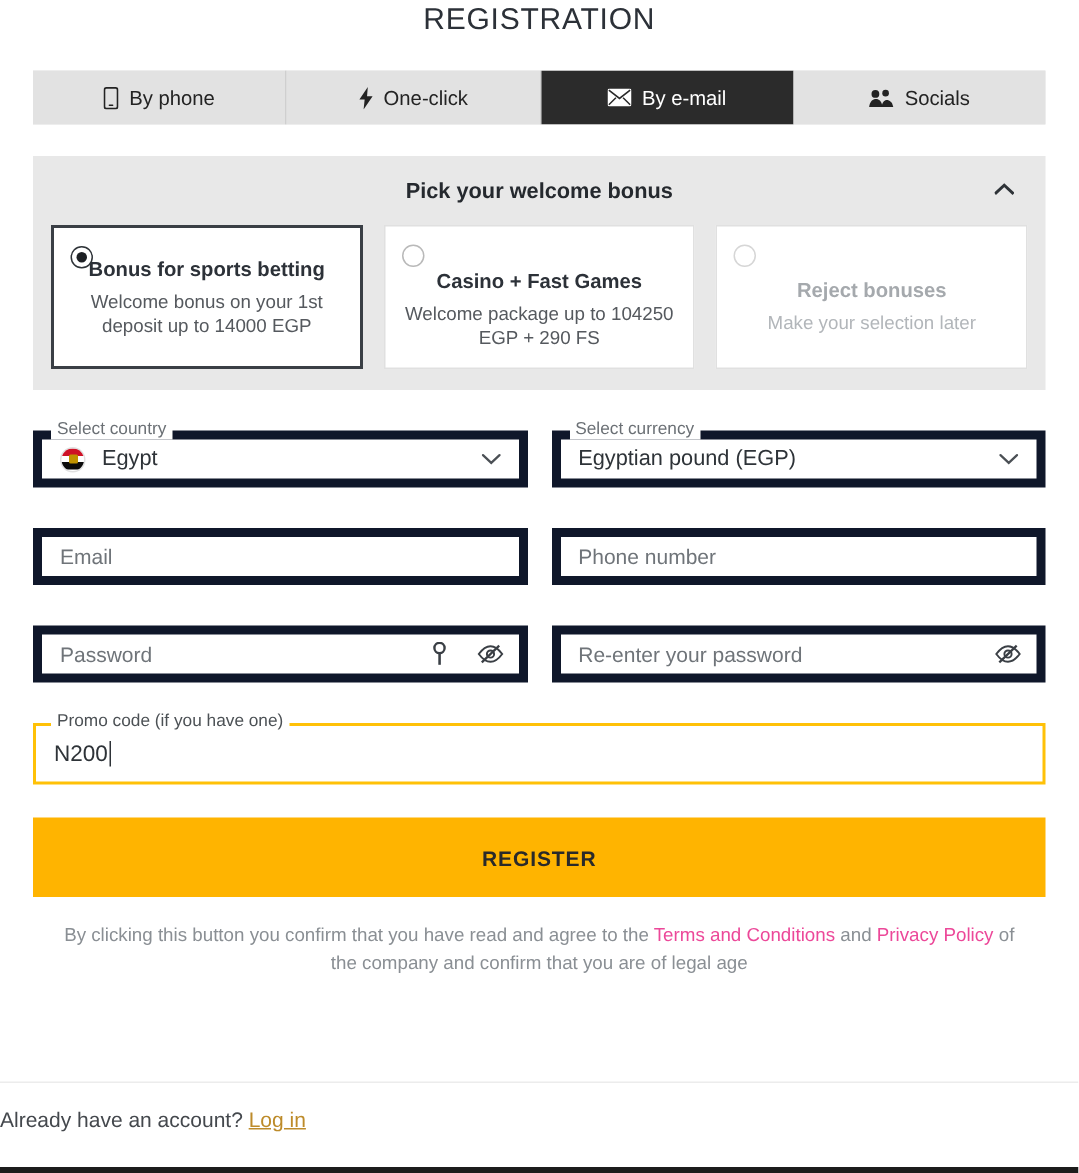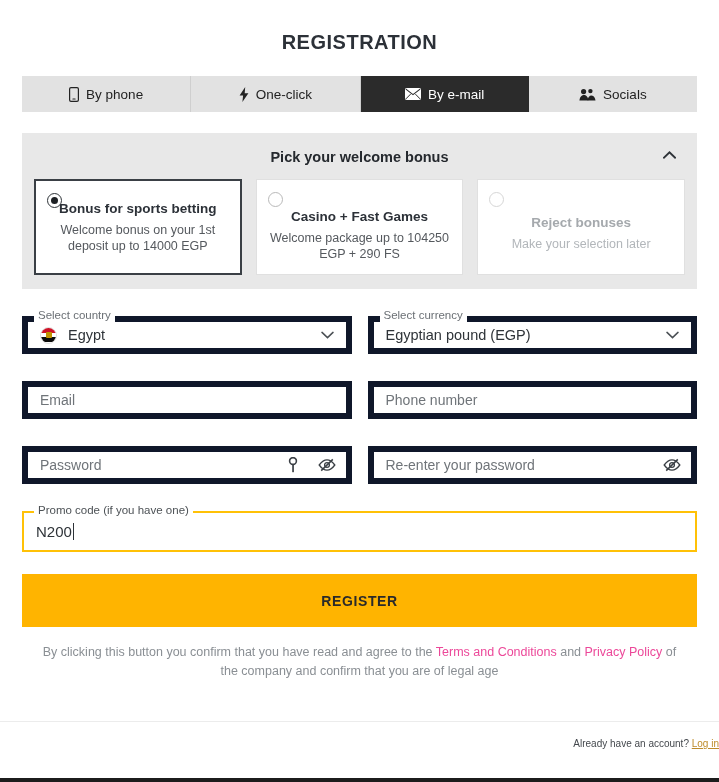--- a/index.html
+++ b/index.html
@@ -23,24 +23,23 @@
     height: 782px;
     position: relative;
     background: #ffffff;
     border-bottom: 4px solid #1c1c1c;
   }
 
   
   .page-title {
     text-align: center;
     font-size: 20px;
-    font-weight: bold;
+    font-weight: normal;
     letter-spacing: 0.5px;
     color: #2c3138;
-    padding-top: 29px;
     line-height: 26px;
   }
 
   
   .tabs {
     display: flex;
     margin: 21px 22px 0 22px;
     height: 36px;
     background: #e2e2e2;
     overflow: hidden;
@@ -337,22 +336,22 @@
     right: 0;
     top: 721px;
     height: 1px;
     background: #ececec;
   }
   .footer {
     position: absolute;
     left: 0;
     right: 0;
     top: 738px;
-    text-align: right;
-    font-size: 10px;
+    text-align: left;
+    font-size: 14px;
     color: #44484d;
   }
   .footer a {
     color: #bd8b2a;
     text-decoration: underline;
     cursor: pointer;
   }
 </style>
 </head>
 <body>

